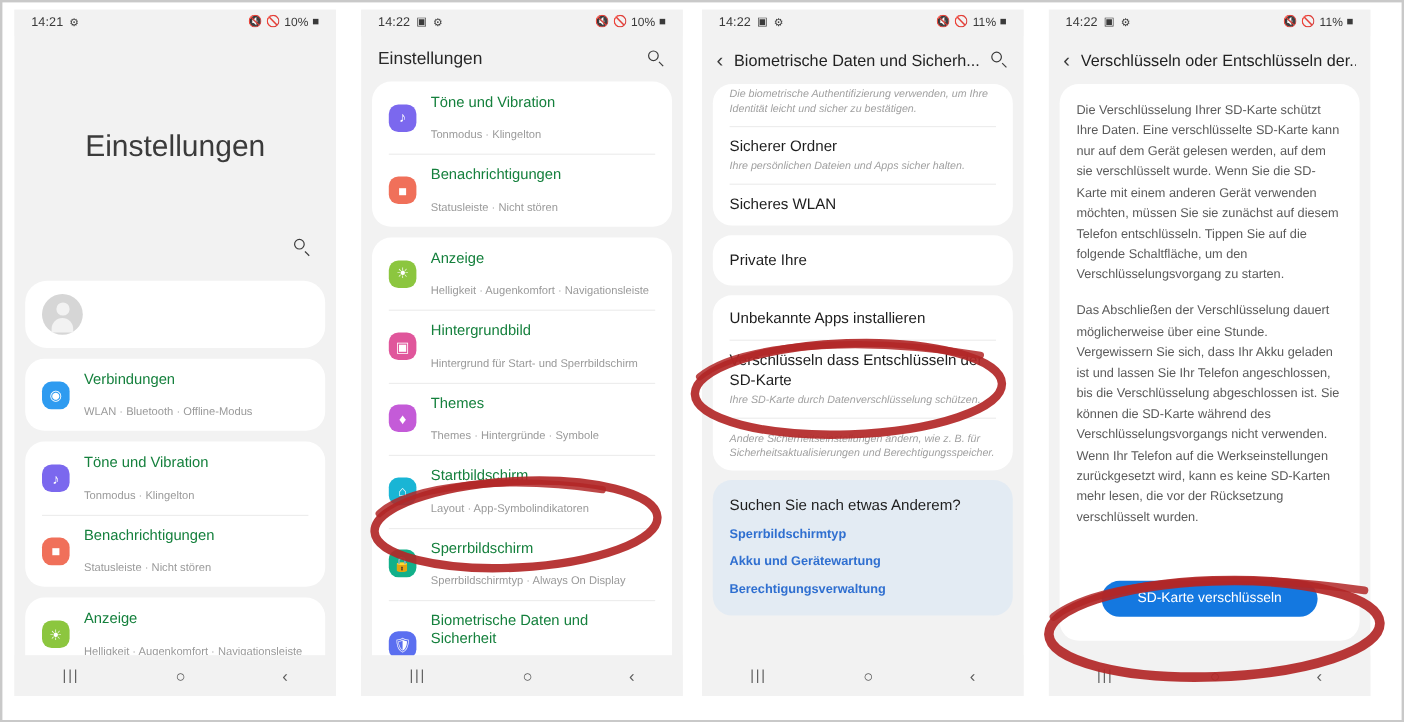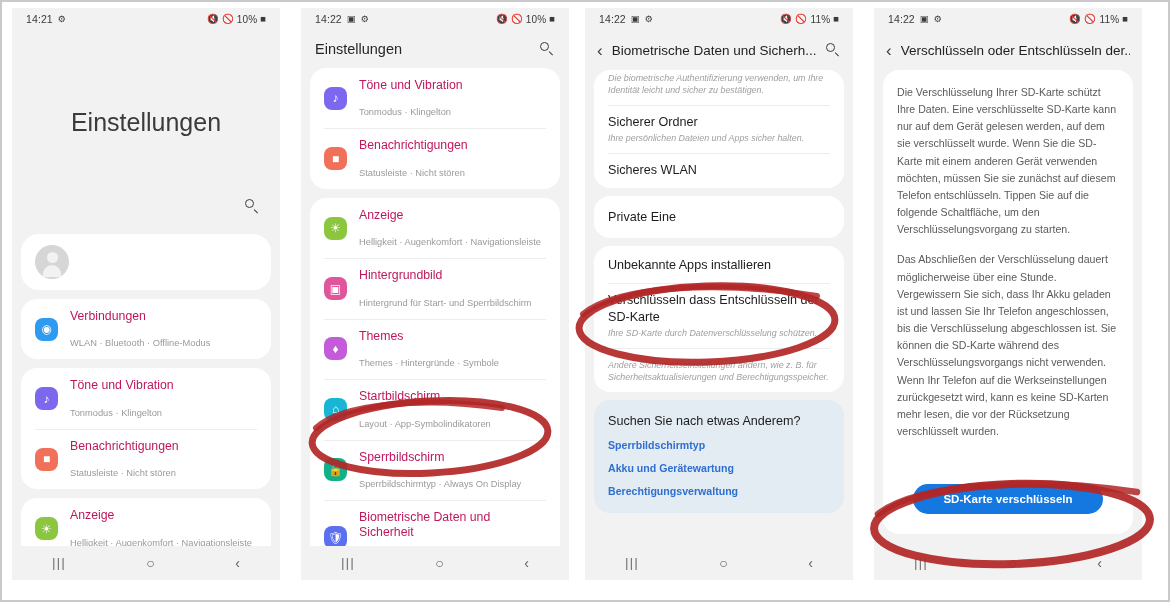--- a/index.html
+++ b/index.html
@@ -87,21 +87,21 @@
   }
   .row + .row::before{
     content:"";position:absolute;left:14px;right:14px;top:0;height:1px;background:#ededed;
   }
   .icon{
     width:23px;height:23px;border-radius:8px;flex:0 0 auto;
     display:flex;align-items:center;justify-content:center;
     color:#fff;font-size:12px;line-height:1;
   }
   .txt{min-width:0;}
-  .t1{font-size:12.3px;color:#be185d;line-height:1.25;}
+  .t1{font-size:12.3px;color:#15803d;line-height:1.25;}
   .t2{font-size:9.3px;color:#9a9a9a;margin-top:13px;line-height:1.3;}
 
   
   .prow{padding:9px 14px;position:relative;}
   .prow + .prow::before{
     content:"";position:absolute;left:14px;right:14px;top:0;height:1px;background:#ededed;
   }
   .p1{font-size:12.6px;color:#1d1d1d;line-height:1.3;}
   .p2{font-size:8.9px;color:#a0a0a0;margin-top:2px;line-height:1.35;font-style:italic;}
 
@@ -131,21 +131,21 @@
     background:#fff;border-radius:16px;margin:0 9px;
     padding:14px 14px 12px 14px;box-sizing:border-box;
     height:464px;
     display:flex;flex-direction:column;
   }
   .para{font-size:10.6px;color:#5a5a5a;line-height:1.62;}
   .para.second{margin-top:13px;}
   .btnwrap{margin-top:auto;display:flex;justify-content:center;padding-bottom:8px;}
   .encbtn{
     background:#1478e0;color:#fff;border:none;border-radius:20px;
-    font-size:11.5px;font-weight:bold;padding:9px 30px;
+    font-size:11.5px;font-weight:normal;padding:9px 30px;
     font-family:"Liberation Sans",sans-serif;cursor:pointer;
   }
 
   
   .navbar{
     position:absolute;left:0;bottom:0;width:100%;height:34px;
     display:flex;align-items:center;justify-content:space-around;
     background:#f2f2f2;color:#5d5d5d;font-size:13px;
   }
   .navbar .nrec{letter-spacing:1.5px;font-size:12px;}
@@ -379,21 +379,21 @@
           <div class="p1">Sicherer Ordner</div>
           <div class="p2">Ihre persönlichen Dateien und Apps sicher halten.</div>
         </div>
         <div class="prow">
           <div class="p1">Sicheres WLAN</div>
         </div>
       </div>
 
       <div class="card tight">
         <div class="prow" style="padding:13px 14px;">
-          <div class="p1">Private Eine</div>
+          <div class="p1">Private Ihre</div>
         </div>
       </div>
 
       <div class="card tight">
         <div class="prow" style="padding:11px 14px 10px;">
           <div class="p1">Unbekannte Apps installieren</div>
         </div>
         <div class="prow">
           <div class="p1">Verschlüsseln dass Entschlüsseln der SD-Karte</div>
           <div class="p2">Ihre SD-Karte durch Datenverschlüsselung schützen.</div>

